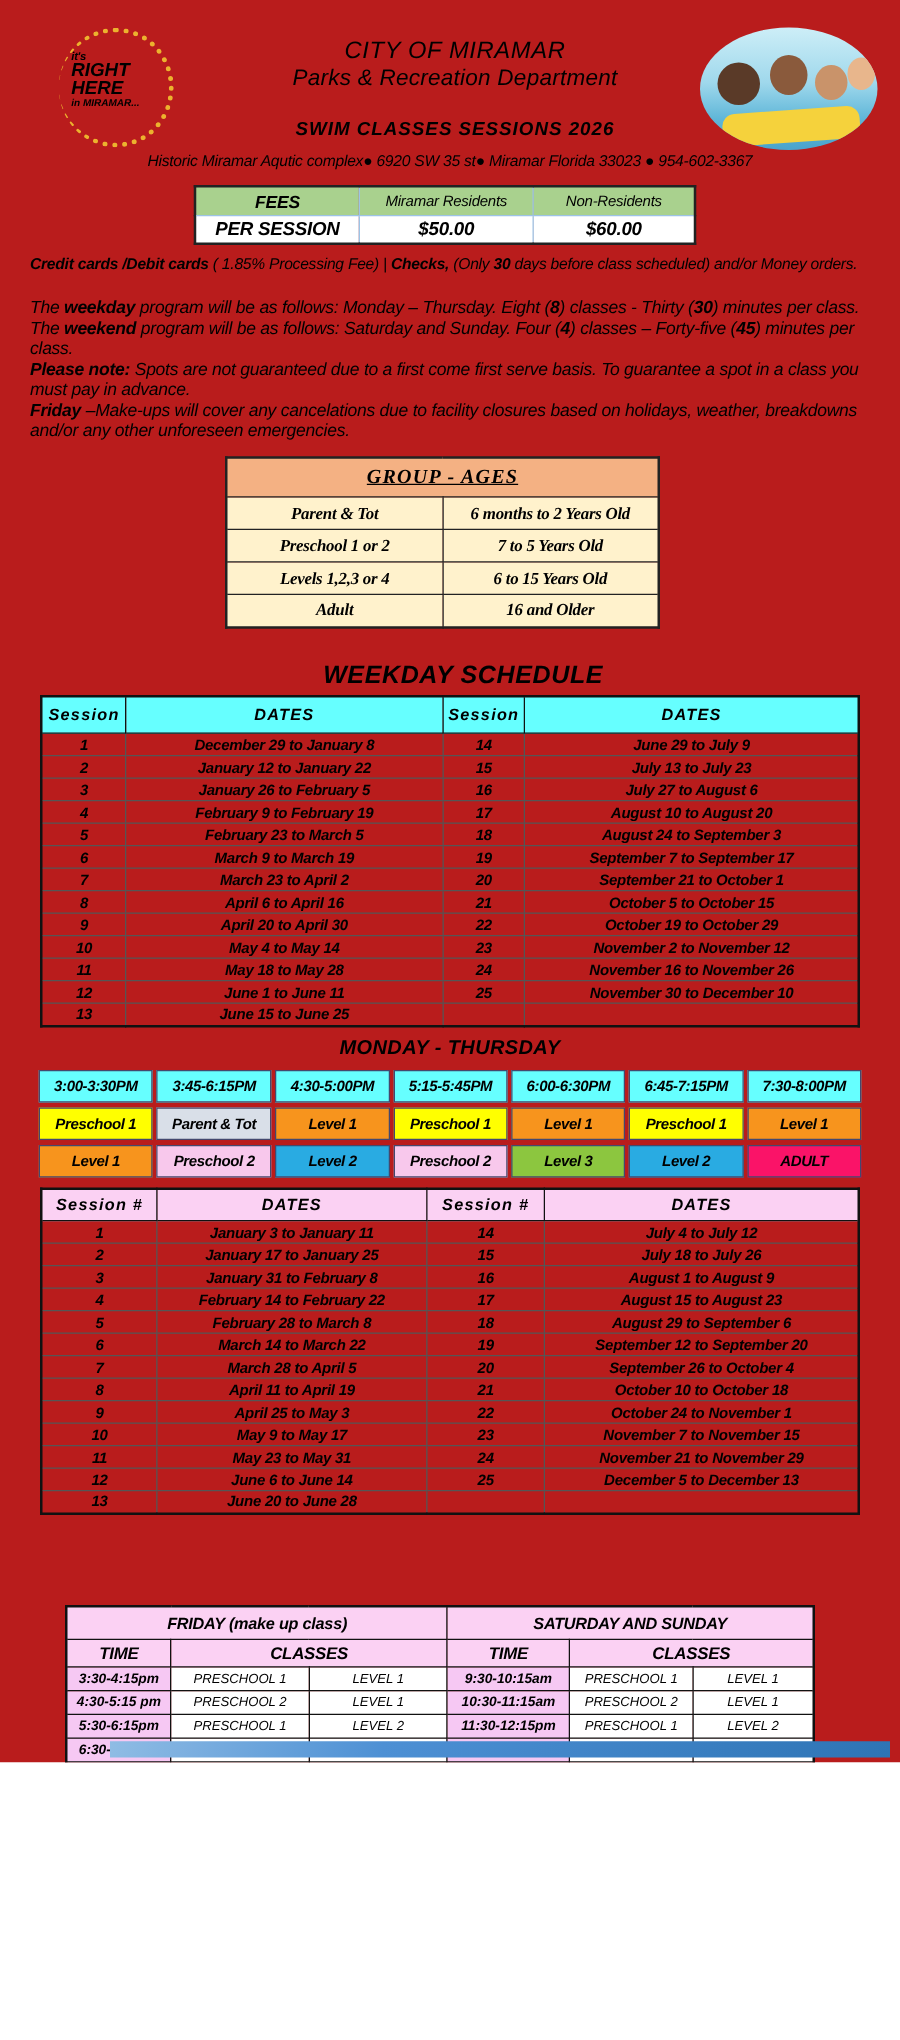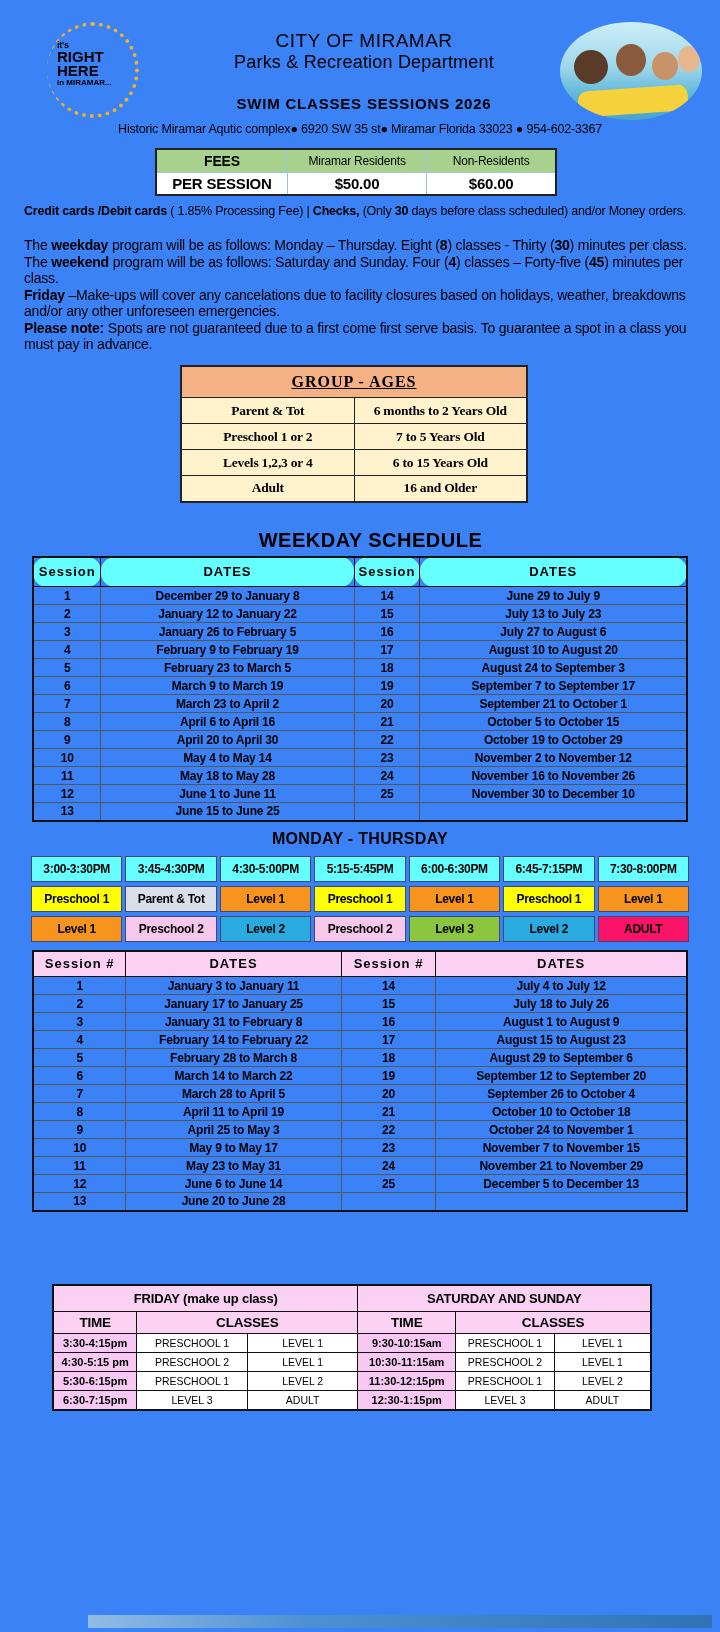--- a/index.html
+++ b/index.html
@@ -1,17 +1,17 @@
 <!DOCTYPE html>
 <html><head>
 <meta charset="utf-8">
 <style>
   * { margin:0; padding:0; box-sizing:border-box; }
   body { background:#fff; font-family:"Liberation Sans", sans-serif; color:#000; }
-  .page { width:720px; height:1632px; background:#3b82f6; position:relative; overflow:hidden; letter-spacing:-0.2px; }
+  .page { width:720px; height:1410px; background:#b91c1c; position:relative; overflow:hidden; letter-spacing:-0.2px;font-style:italic; }
 
   
   .hdr { display:flex; margin:22px 18px 0 18px; }
   .logo-wrap { width:150px; display:flex; justify-content:center; }
   .logo { width:92px; height:96px; border-right:4px dotted #ECB22E; border-top:4px dotted #ECB22E; border-bottom:4px dotted #ECB22E; border-radius:50%; padding:14px 6px 6px 10px; }
   .logo .l1 { font-size:9px; font-weight:bold; }
   .logo .l2, .logo .l3 { font-size:15px; font-weight:bold; line-height:14px; letter-spacing:0; }
   .logo .l4 { font-size:8px; font-weight:bold; letter-spacing:0; }
   .hdr-center { flex:1; text-align:center; padding-top:8px; }
   .org1 { font-size:19px; letter-spacing:0.5px; }
@@ -47,21 +47,21 @@
 
   
   .sched-title { text-align:center; font-size:20px; font-weight:bold; letter-spacing:0.5px; }
   .wd-title { margin-top:26px;margin-left:21px; }
   .we-title { margin-top:14px; font-size:21px; }
 
   
   .sched { width:656px; margin:4px auto 0 32px; border:2.5px solid #111; }
   .sched th { border:1.5px solid #111; font-size:13px; font-weight:bold; letter-spacing:1px; }
   .sched td { border:1px solid #555; font-size:12px; font-weight:bold; text-align:center; height:18px; padding:1px 2px; }
-  .wd thead th { background:#66FFFF; height:30px;border-radius:14px; }
+  .wd thead th { background:#66FFFF; height:30px; }
   .we thead th { background:#FBD1F3; height:26px; font-size:13px; }
   .sched col.s1{width:68px;} .sched col.s2{width:254px;} .sched col.s3{width:66px;} .sched col.s4{width:268px;}
 
   
   .mt-title { text-align:center; font-size:16px; font-weight:bold; margin-top:8px; letter-spacing:0.3px; }
   .mtgrid { width:664px; margin:4px auto 0 28px; border-collapse:separate; border-spacing:3px 4px; }
   .mtgrid td { border:1.2px solid #44486e; text-align:center; font-weight:bold; height:26px; font-size:12px; letter-spacing:-0.3px; }
   .mtgrid .times td { background:#66FFFF; }
 
   
@@ -125,22 +125,22 @@
       <td>$60.00</td>
     </tr>
   </tbody>
     </table>
 
   <div class="note"><b>Credit cards /Debit cards </b><span>( 1.85% Processing Fee)  |  </span><b>Checks,</b><span> (Only </span><b>30</b><span> days before class scheduled) and/or Money orders.</span></div>
 
   <div class="para">
     <div><span>The </span><b>weekday </b><span>program will be as follows: Monday – Thursday. Eight (</span><b>8</b><span>) classes - Thirty (</span><b>30</b><span>)  minutes per class.</span></div>
     <div><span>The </span><b>weekend </b><span>program will be as follows: Saturday and Sunday. Four (</span><b>4</b><span>) classes – Forty-five (</span><b>45</b><span>) minutes per class.</span></div>
+    <div><b>Please note: </b><span>Spots are not guaranteed due to a first come first serve basis. To guarantee a spot in a class you must pay in advance.</span></div>
     <div><b>Friday </b><span>–Make-ups will cover any cancelations due to facility closures based on holidays, weather, breakdowns and/or any other unforeseen emergencies.</span></div>
-    <div><b>Please note: </b><span>Spots are not guaranteed due to a first come first serve basis. To guarantee a spot in a class you must pay in advance.</span></div>
   </div>
 
   <table class="groups">
     <colgroup>
         <col>
         <col>
       </colgroup>
     <tbody>
         <tr class="gt">
       <td colspan="2"><span>GROUP - AGES</span></td>
@@ -262,21 +262,21 @@
           <td></td>
         </tr>
       </tbody>
   </table>
 
   <div class="mt-title">MONDAY - THURSDAY</div>
   <table class="mtgrid">
     <tbody>
         <tr class="times">
           <td>3:00-3:30PM</td>
-          <td>3:45-4:30PM</td>
+          <td>3:45-6:15PM</td>
           <td>4:30-5:00PM</td>
           <td>5:15-5:45PM</td>
           <td>6:00-6:30PM</td>
           <td>6:45-7:15PM</td>
           <td>7:30-8:00PM</td>
         </tr>
     <tr>
           <td style="background: rgb(255, 255, 0);">Preschool 1</td>
           <td style="background: rgb(217, 223, 232);">Parent &amp; Tot</td>
           <td style="background: rgb(247, 148, 29);">Level 1</td>

